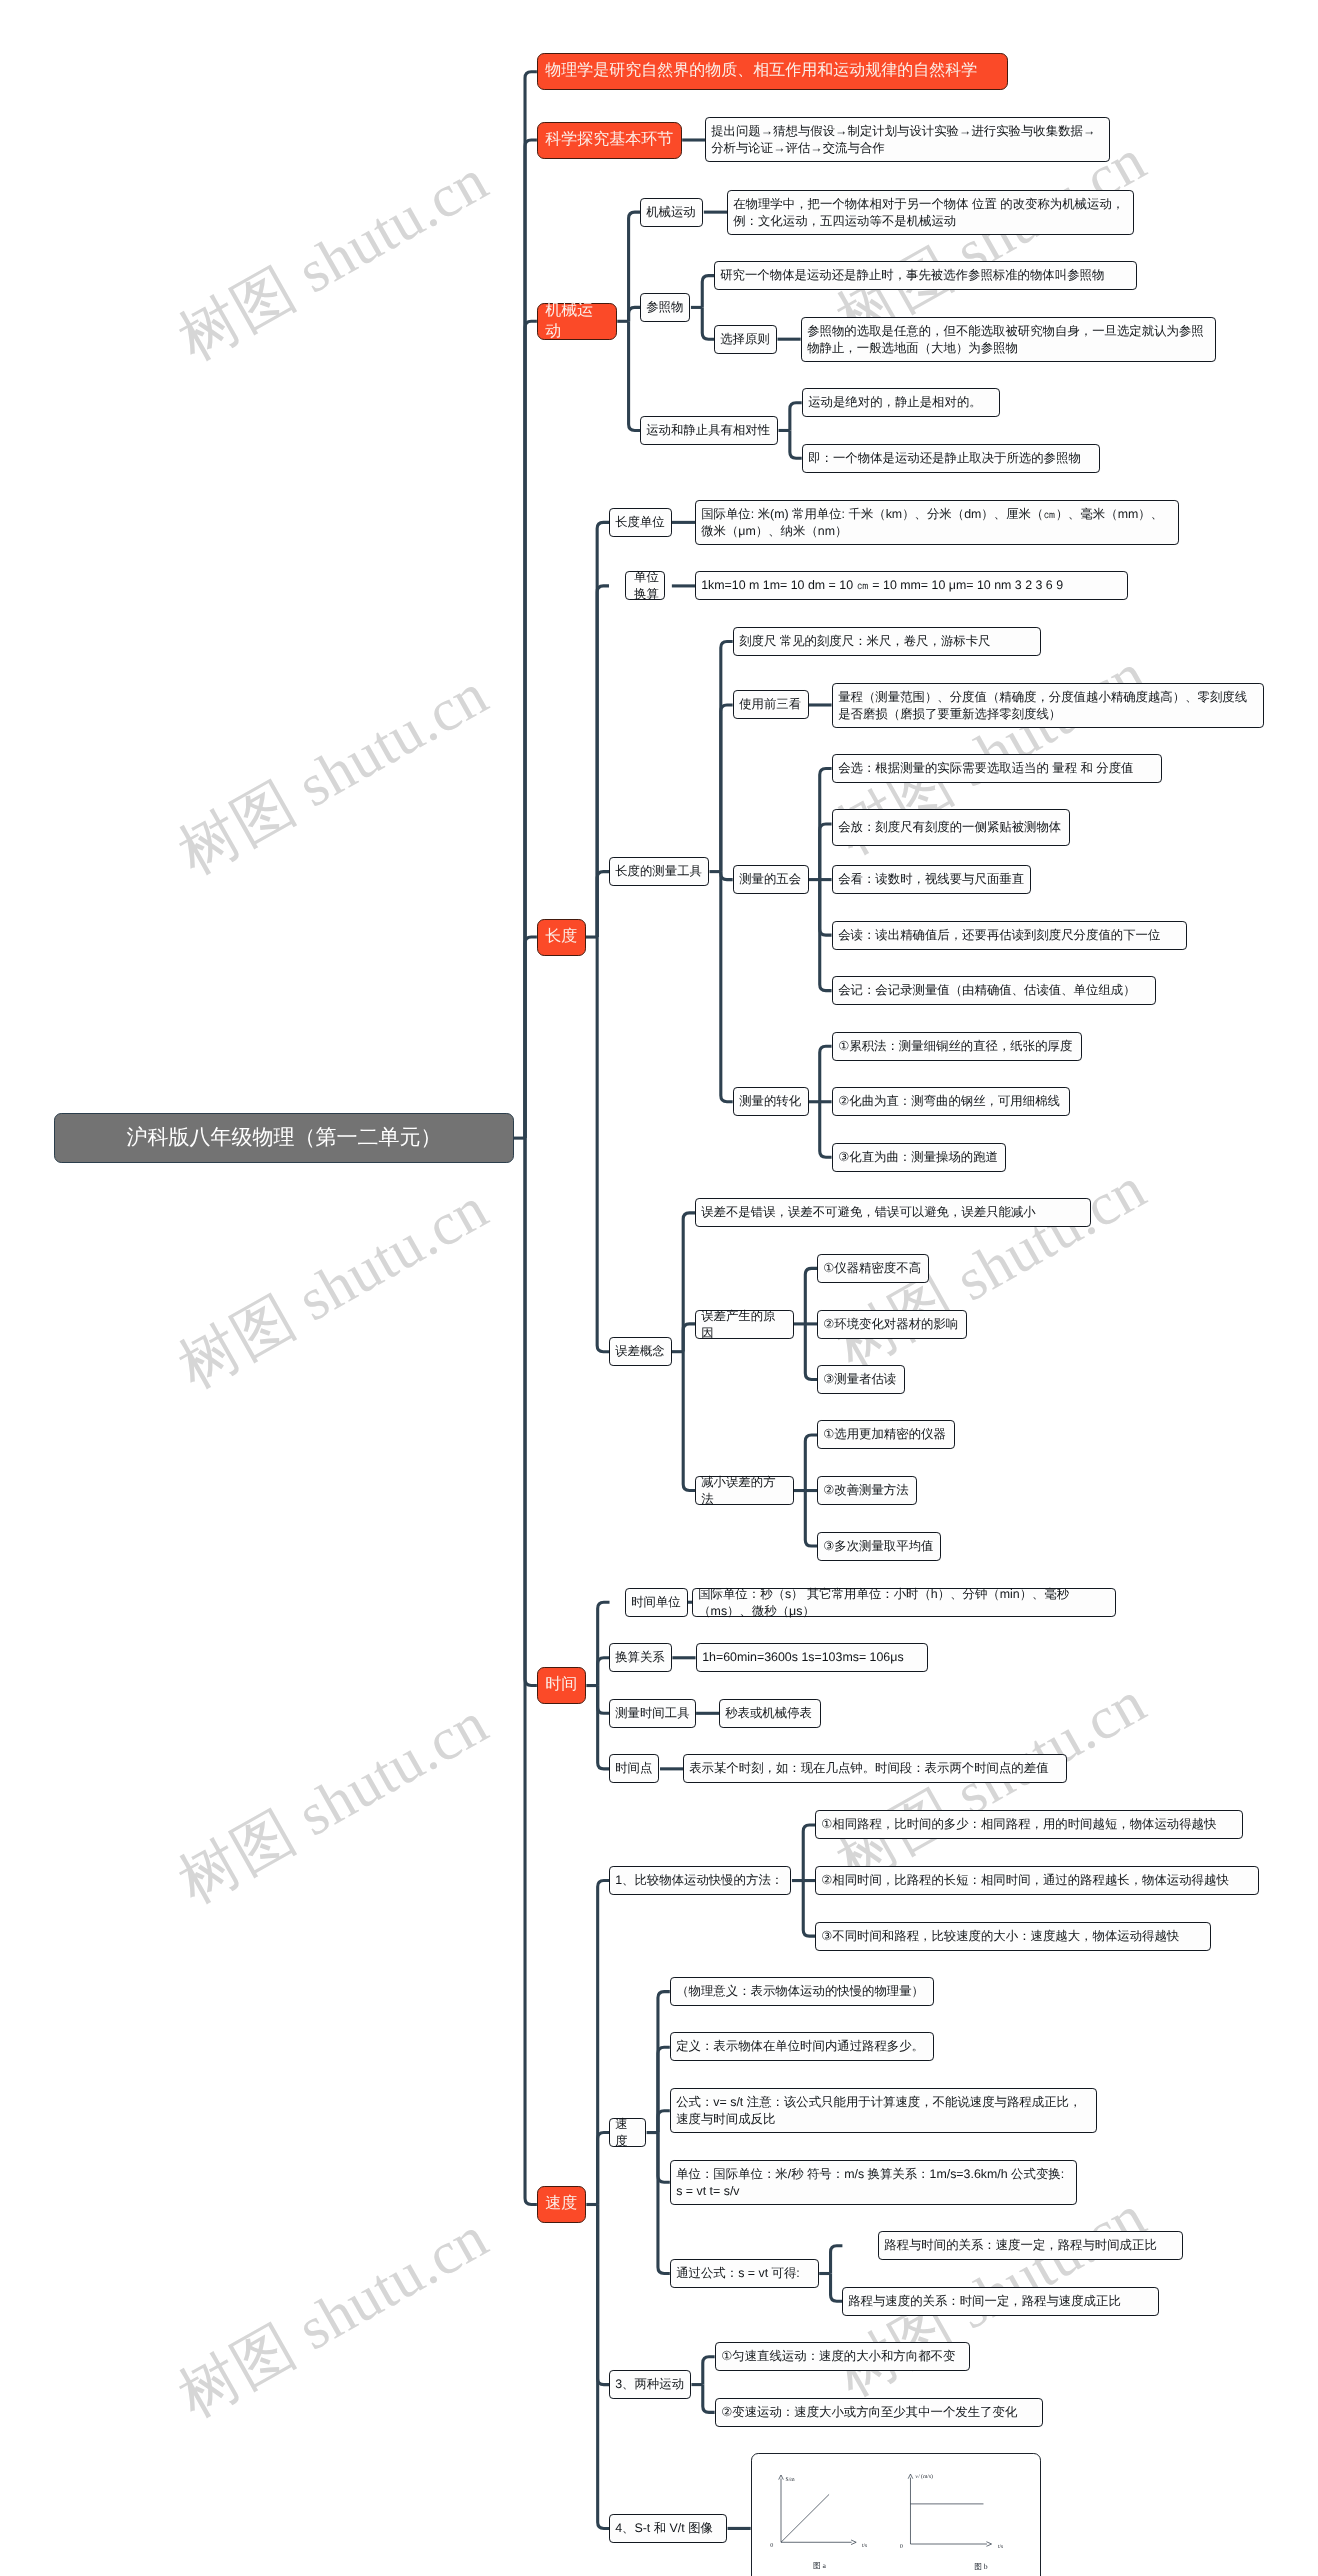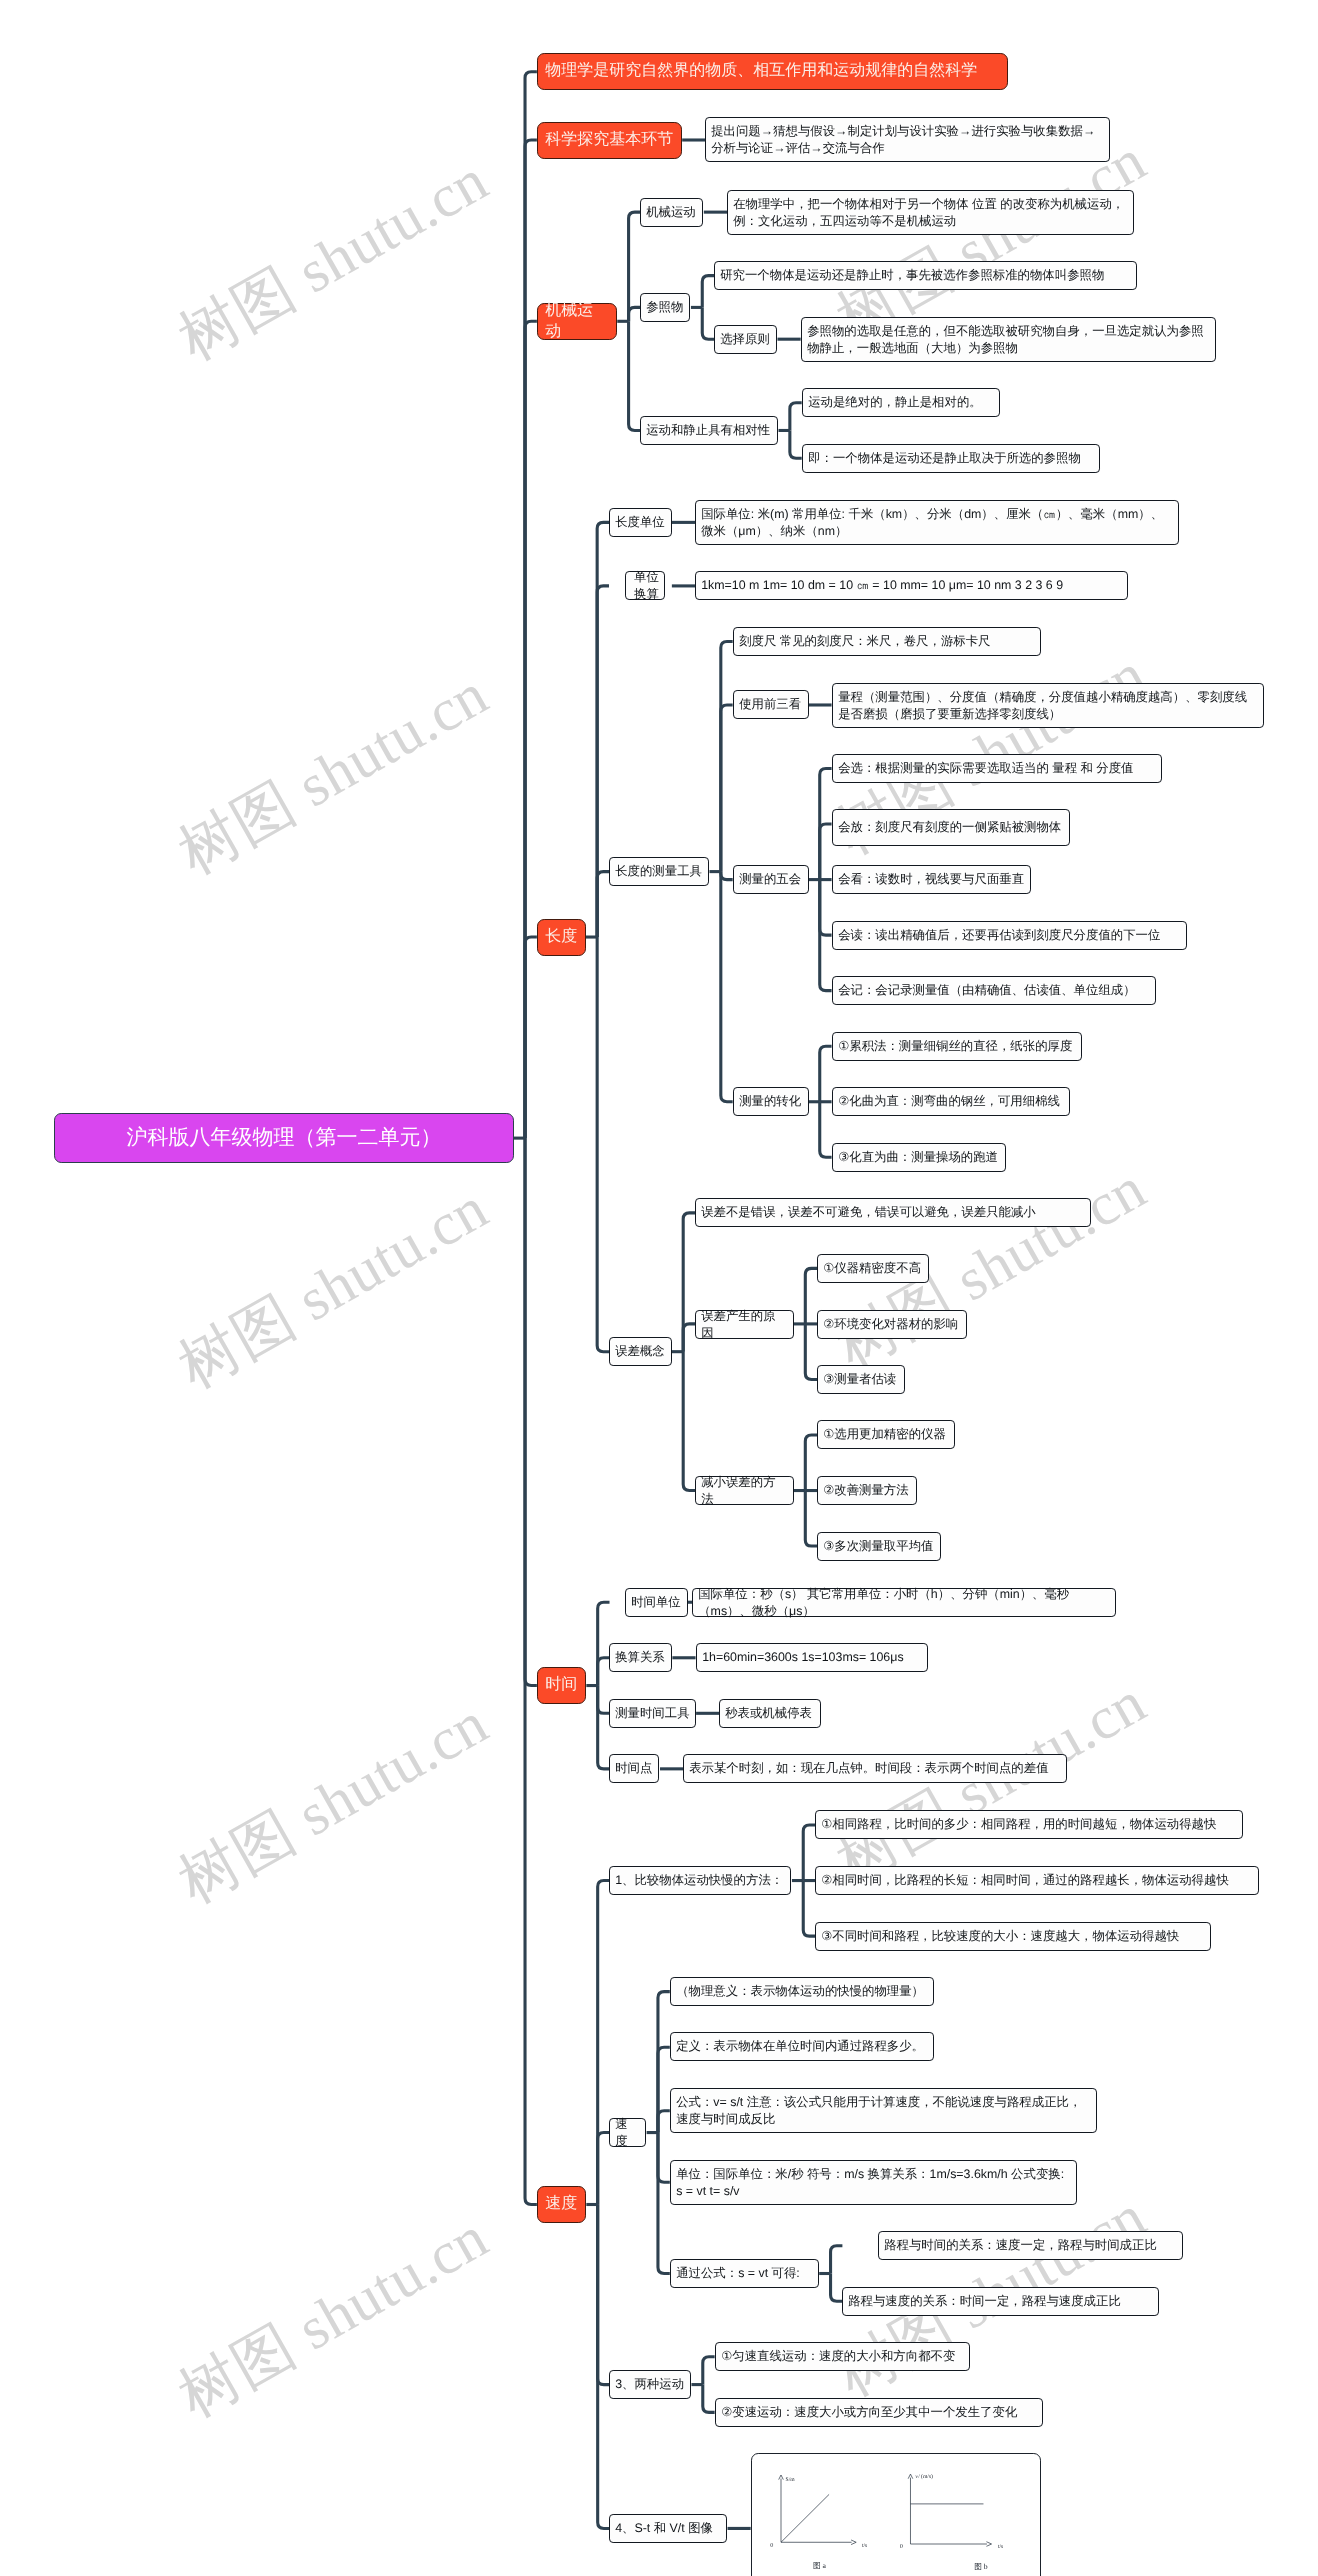--- a/index.html
+++ b/index.html
@@ -6,21 +6,21 @@
   html,body{margin:0;padding:0;background:#ffffff;}
   body{width:1319px;height:2658px;position:relative;overflow:hidden;
        font-family:"Liberation Sans","DejaVu Sans",sans-serif;
        -webkit-font-smoothing:antialiased;text-rendering:geometricPrecision;}
   #map{position:absolute;left:0;top:0;width:1319px;height:2658px;}
   #links{position:absolute;left:0;top:0;}
   #nodes,#marks{position:absolute;left:0;top:0;width:1319px;height:2658px;}
   .node{position:absolute;box-sizing:border-box;display:flex;align-items:center;}
   .node .txt{display:block;}
 
-  .n-root{background:#d946ef;border:1px solid #2b3e4c;border-radius:7.2px;
+  .n-root{background:#737373;border:1px solid #2b3e4c;border-radius:7.2px;
           color:#ffffff;justify-content:center;text-align:center;}
   .n-root .txt{font-size:21px;line-height:1.3;}
 
   .n-accent{background:#fb4a28;border:1.1px solid #431a0e;border-radius:7.2px;
             color:#fbeee8;}
   .n-accent .txt{font-size:16px;line-height:20.6px;}
 
   .n-plain{background:#fdfdfd;border:1px solid #121820;border-radius:4.1px;
            color:#101418;}
   .n-plain .txt{font-size:12.4px;line-height:16.5px;}

